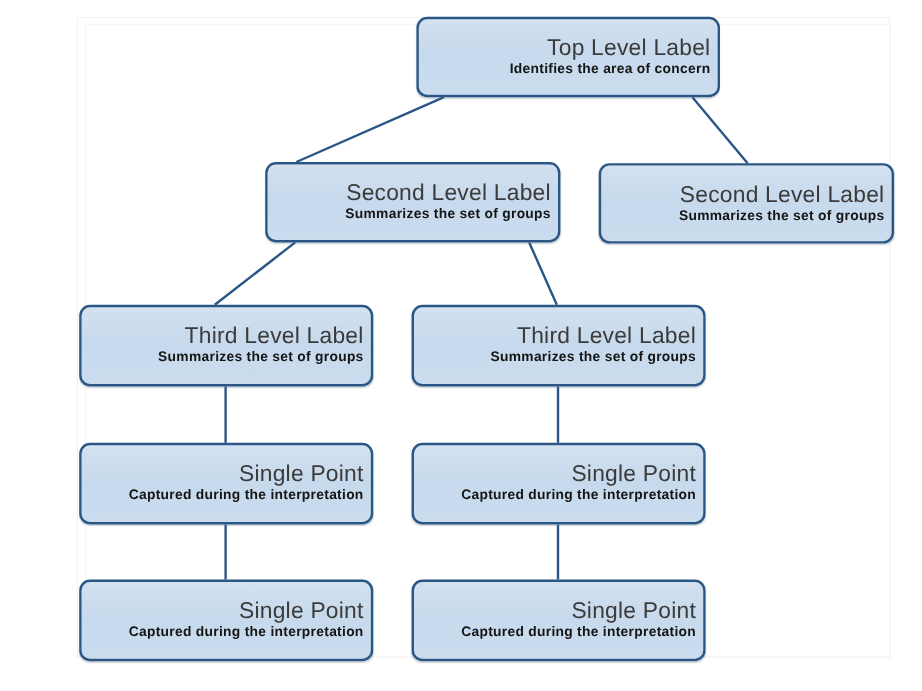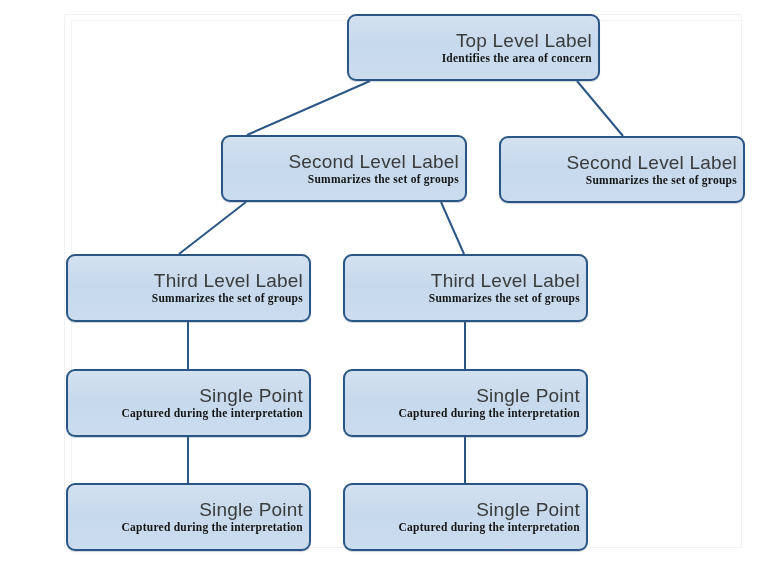--- a/index.html
+++ b/index.html
@@ -79,21 +79,20 @@
   .node .subtitle {
     color: #141414;
     font-size: 11.5px;
     font-weight: bold;
     letter-spacing: 0.25px;
     line-height: 1.1;
     text-align: center;
     white-space: nowrap;
   }
   .node .title + .subtitle {
-    font-family: Liberation Serif, serif;
   }
 
   
   #n-top          { left: 347px; top: 14px;  width: 253px; height: 67px; }
   #n-second-left  { left: 221px; top: 135px; width: 246px; height: 67px; }
   #n-second-right { left: 499px; top: 136px; width: 246px; height: 67px; }
   #n-third-left   { left: 66px;  top: 254px; width: 245px; height: 68px; }
   #n-third-right  { left: 343px; top: 254px; width: 245px; height: 68px; }
   #n-point-1      { left: 66px;  top: 369px; width: 245px; height: 68px; }
   #n-point-2      { left: 343px; top: 369px; width: 245px; height: 68px; }

